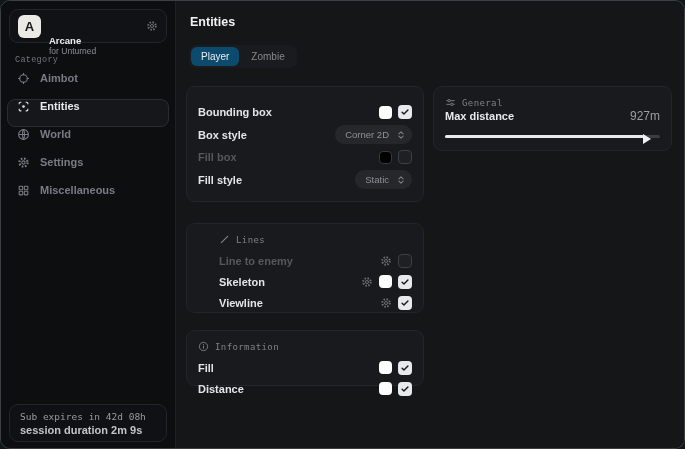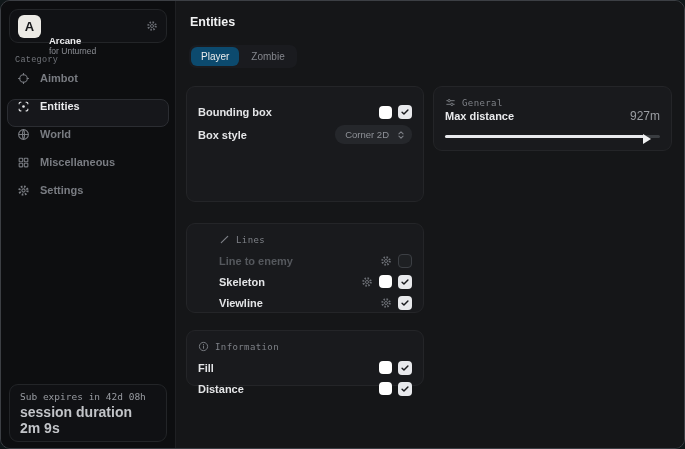--- a/index.html
+++ b/index.html
@@ -12,21 +12,21 @@
   .brand-title{font-size:9.5px;font-weight:bold;color:#ececee;}
   .brand-sub{font-size:8.5px;color:#8b8e94;}
   .brand-gear{margin-left:auto;color:#6c6f75;width:12px;height:12px;}
   .cat-label{position:absolute;top:54px;left:14px;font-family:Liberation Mono, monospace;font-size:8.5px;color:#73767c;letter-spacing:.3px;}
   .nav{position:absolute;top:70px;left:6px;right:6px;}
   .nav-item{height:28px;display:flex;align-items:flex-start;gap:10px;padding:0 9px;border-radius:8px;color:#797c82;font-size:11px;border:1px solid transparent;box-sizing:border-box;cursor:default;font-weight:bold;}
   .nav-item.selected{background:#16171b;border-color:#2b2d32;color:#e9eaec;}
   .nav-item .ic{width:13px;height:13px;flex:0 0 13px;}
   .sub-card{position:absolute;bottom:6px;left:8px;right:8px;border:1px solid #232528;border-radius:9px;padding:6px 10px 5px;box-sizing:border-box;background:#101114;}
   .sub-line1{font-family:"DejaVu Sans Mono",monospace;font-size:9.5px;color:#989ba1;white-space:nowrap;}
-  .sub-line2{font-size:14px;color:#c2c4c8;margin-top:2px;font-weight:bold;}
+  .sub-line2{font-size:11px;color:#c2c4c8;margin-top:2px;font-weight:bold;}
   
   .main{position:relative;flex:1;background:#151618;}
   .page-title{position:absolute;top:14px;left:14px;font-size:12.5px;font-weight:bold;color:#f1f2f3;}
   .tabs{position:absolute;top:44px;left:13px;display:inline-flex;background:#1a1b1f;border-radius:7px;padding:2px;gap:2px;}
   .tab{font-size:10px;padding:4px 10px;border-radius:6px;color:#85878d;cursor:default;}
   .tab.selected{background:#0c4a6e;color:#eceded;font-weight:normal;}
   .card{position:absolute;background:#191a1d;border:1px solid #242528;border-radius:9px;padding:9px 11px;box-sizing:border-box;}
   .card-hd{display:flex;align-items:center;gap:6px;font-family:"DejaVu Sans Mono",monospace;font-size:9px;color:#7e8187;letter-spacing:.4px;height:13px;}
   .card-hd .ic{width:11px;height:11px;}
   .row{height:22.5px;display:flex;align-items:center;}
@@ -98,37 +98,37 @@
         <span class="ic">
           <svg viewBox="0 0 24 24" fill="none" stroke="currentColor" stroke-width="2">
               <circle cx="12" cy="12" r="9"></circle>
               <path d="M3 12h18M12 3c2.5 2.6 2.5 15.4 0 18M12 3c-2.5 2.6-2.5 15.4 0 18"></path>
             </svg>
         </span>
         <span>World</span>
       </div>
       <div class="nav-item">
         <span class="ic">
+          <svg viewBox="0 0 24 24" fill="none" stroke="currentColor">
+              <circle cx="12" cy="12" r="7.5" stroke-width="4" stroke-dasharray="3 2.9"></circle>
+              <circle cx="12" cy="12" r="3" stroke-width="2"></circle>
+            </svg>
+        </span>
+        <span>Settings</span>
+      </div>
+      <div class="nav-item">
+        <span class="ic">
           <svg viewBox="0 0 24 24" fill="none" stroke="currentColor" stroke-width="2">
               <rect x="4" y="4" width="6.5" height="6.5" rx="1"></rect>
               <rect x="13.5" y="4" width="6.5" height="6.5" rx="1"></rect>
               <rect x="4" y="13.5" width="6.5" height="6.5" rx="1"></rect>
               <rect x="13.5" y="13.5" width="6.5" height="6.5" rx="1"></rect>
             </svg>
         </span>
         <span>Miscellaneous</span>
-      </div>
-      <div class="nav-item">
-        <span class="ic">
-          <svg viewBox="0 0 24 24" fill="none" stroke="currentColor">
-              <circle cx="12" cy="12" r="7.5" stroke-width="4" stroke-dasharray="3 2.9"></circle>
-              <circle cx="12" cy="12" r="3" stroke-width="2"></circle>
-            </svg>
-        </span>
-        <span>Settings</span>
       </div>
     </div>
 
     <div class="sub-card">
       <div class="sub-line1">Sub expires in 42d 08h</div>
       <div class="sub-line2">session duration 2m 9s</div>
     </div>
   </div>
 
   <div class="main">
@@ -160,20 +160,40 @@
           <span class="dd">
             <span>Corner 2D</span>
             <span class="ic">
                 <svg viewBox="0 0 24 24" fill="none" stroke="currentColor" stroke-width="2.5" stroke-linecap="round" stroke-linejoin="round">
                   <path d="M7 9.5l5-5 5 5M7 14.5l5 5 5-5"></path>
                 </svg>
               </span>
           </span>
         </span>
       </div>
+      <div class="row disabled">
+        <span class="row-label">Fill box</span>
+        <span class="ctrls">
+          <span class="swatch dark" style="background: rgb(0, 0, 0);"></span>
+          <span class="cb unchecked"></span>
+        </span>
+      </div>
+      <div class="row">
+        <span class="row-label">Fill style</span>
+        <span class="ctrls">
+          <span class="dd">
+            <span>Static</span>
+            <span class="ic">
+                <svg viewBox="0 0 24 24" fill="none" stroke="currentColor" stroke-width="2.5" stroke-linecap="round" stroke-linejoin="round">
+                  <path d="M7 9.5l5-5 5 5M7 14.5l5 5 5-5"></path>
+                </svg>
+              </span>
+          </span>
+        </span>
+      </div>
     </div>
 
     <div class="card" style="left:10px;top:222px;width:238px;height:90px;padding-left:32px;">
       <div class="card-hd">
         <span class="ic">
           <svg viewBox="0 0 24 24" stroke="currentColor" stroke-width="2.5" stroke-linecap="round" fill="none">
               <path d="M5 19L19 5"></path>
             </svg>
         </span>
         <span>Lines</span>

